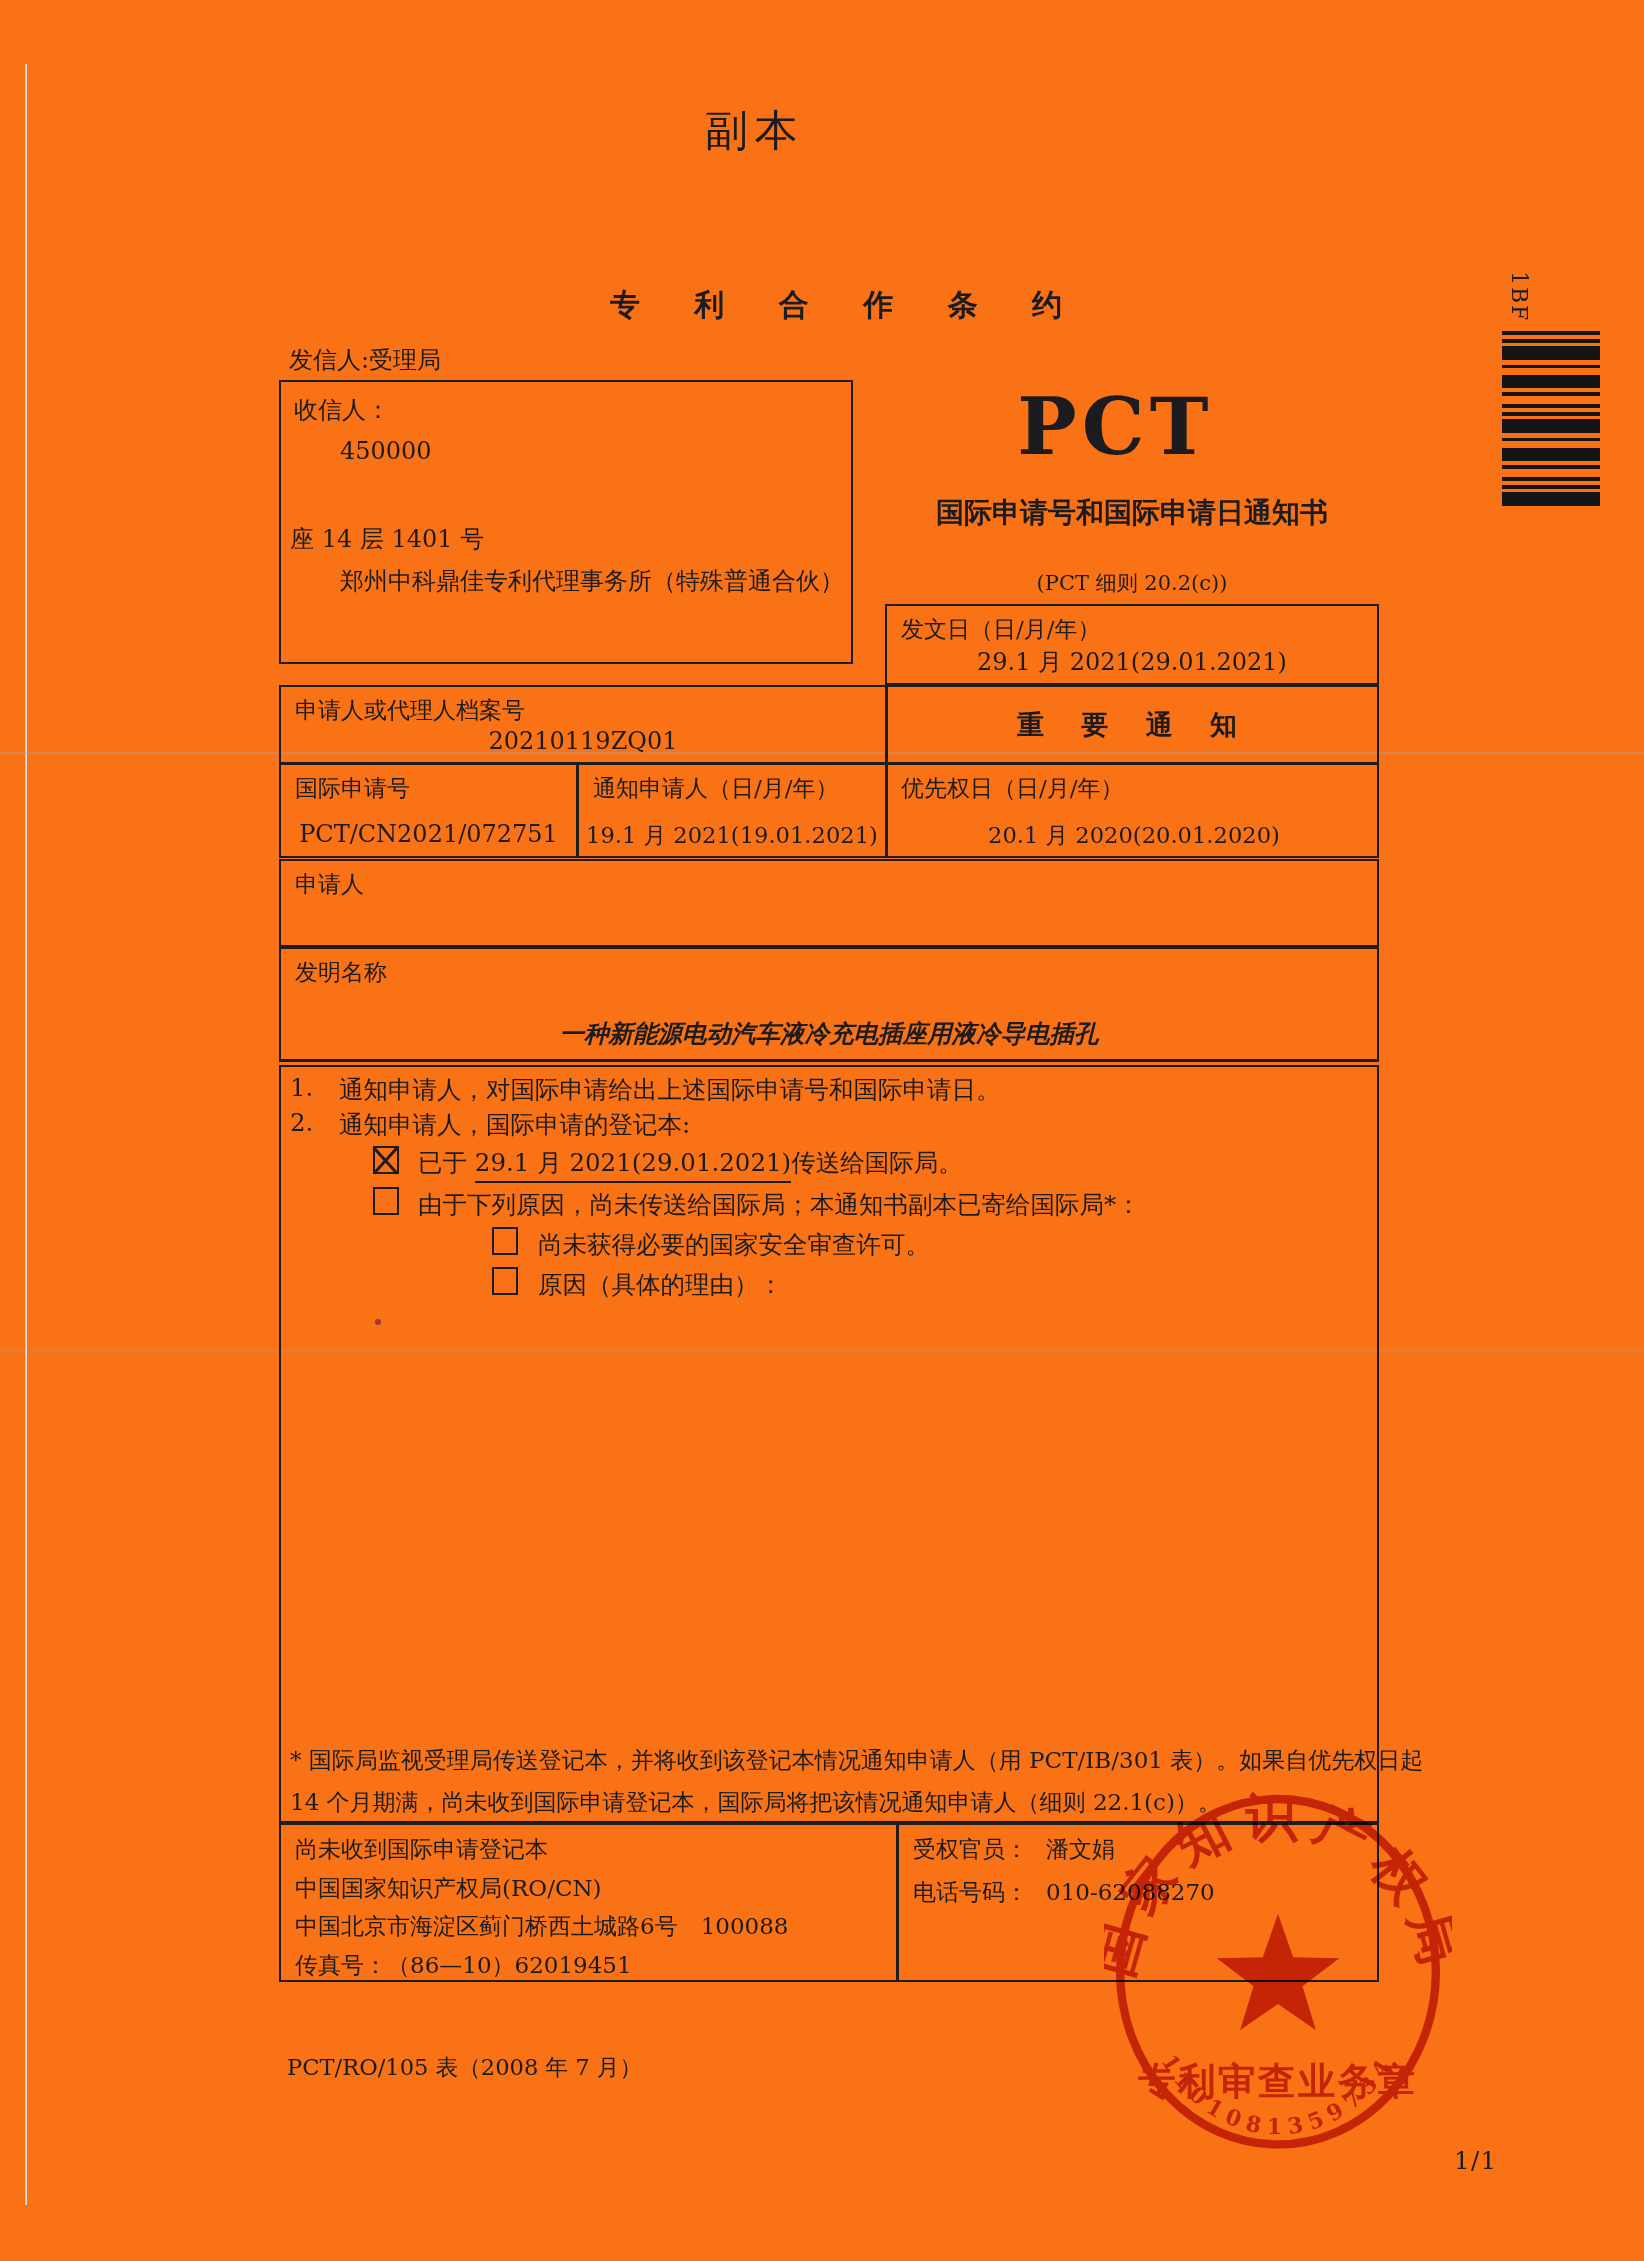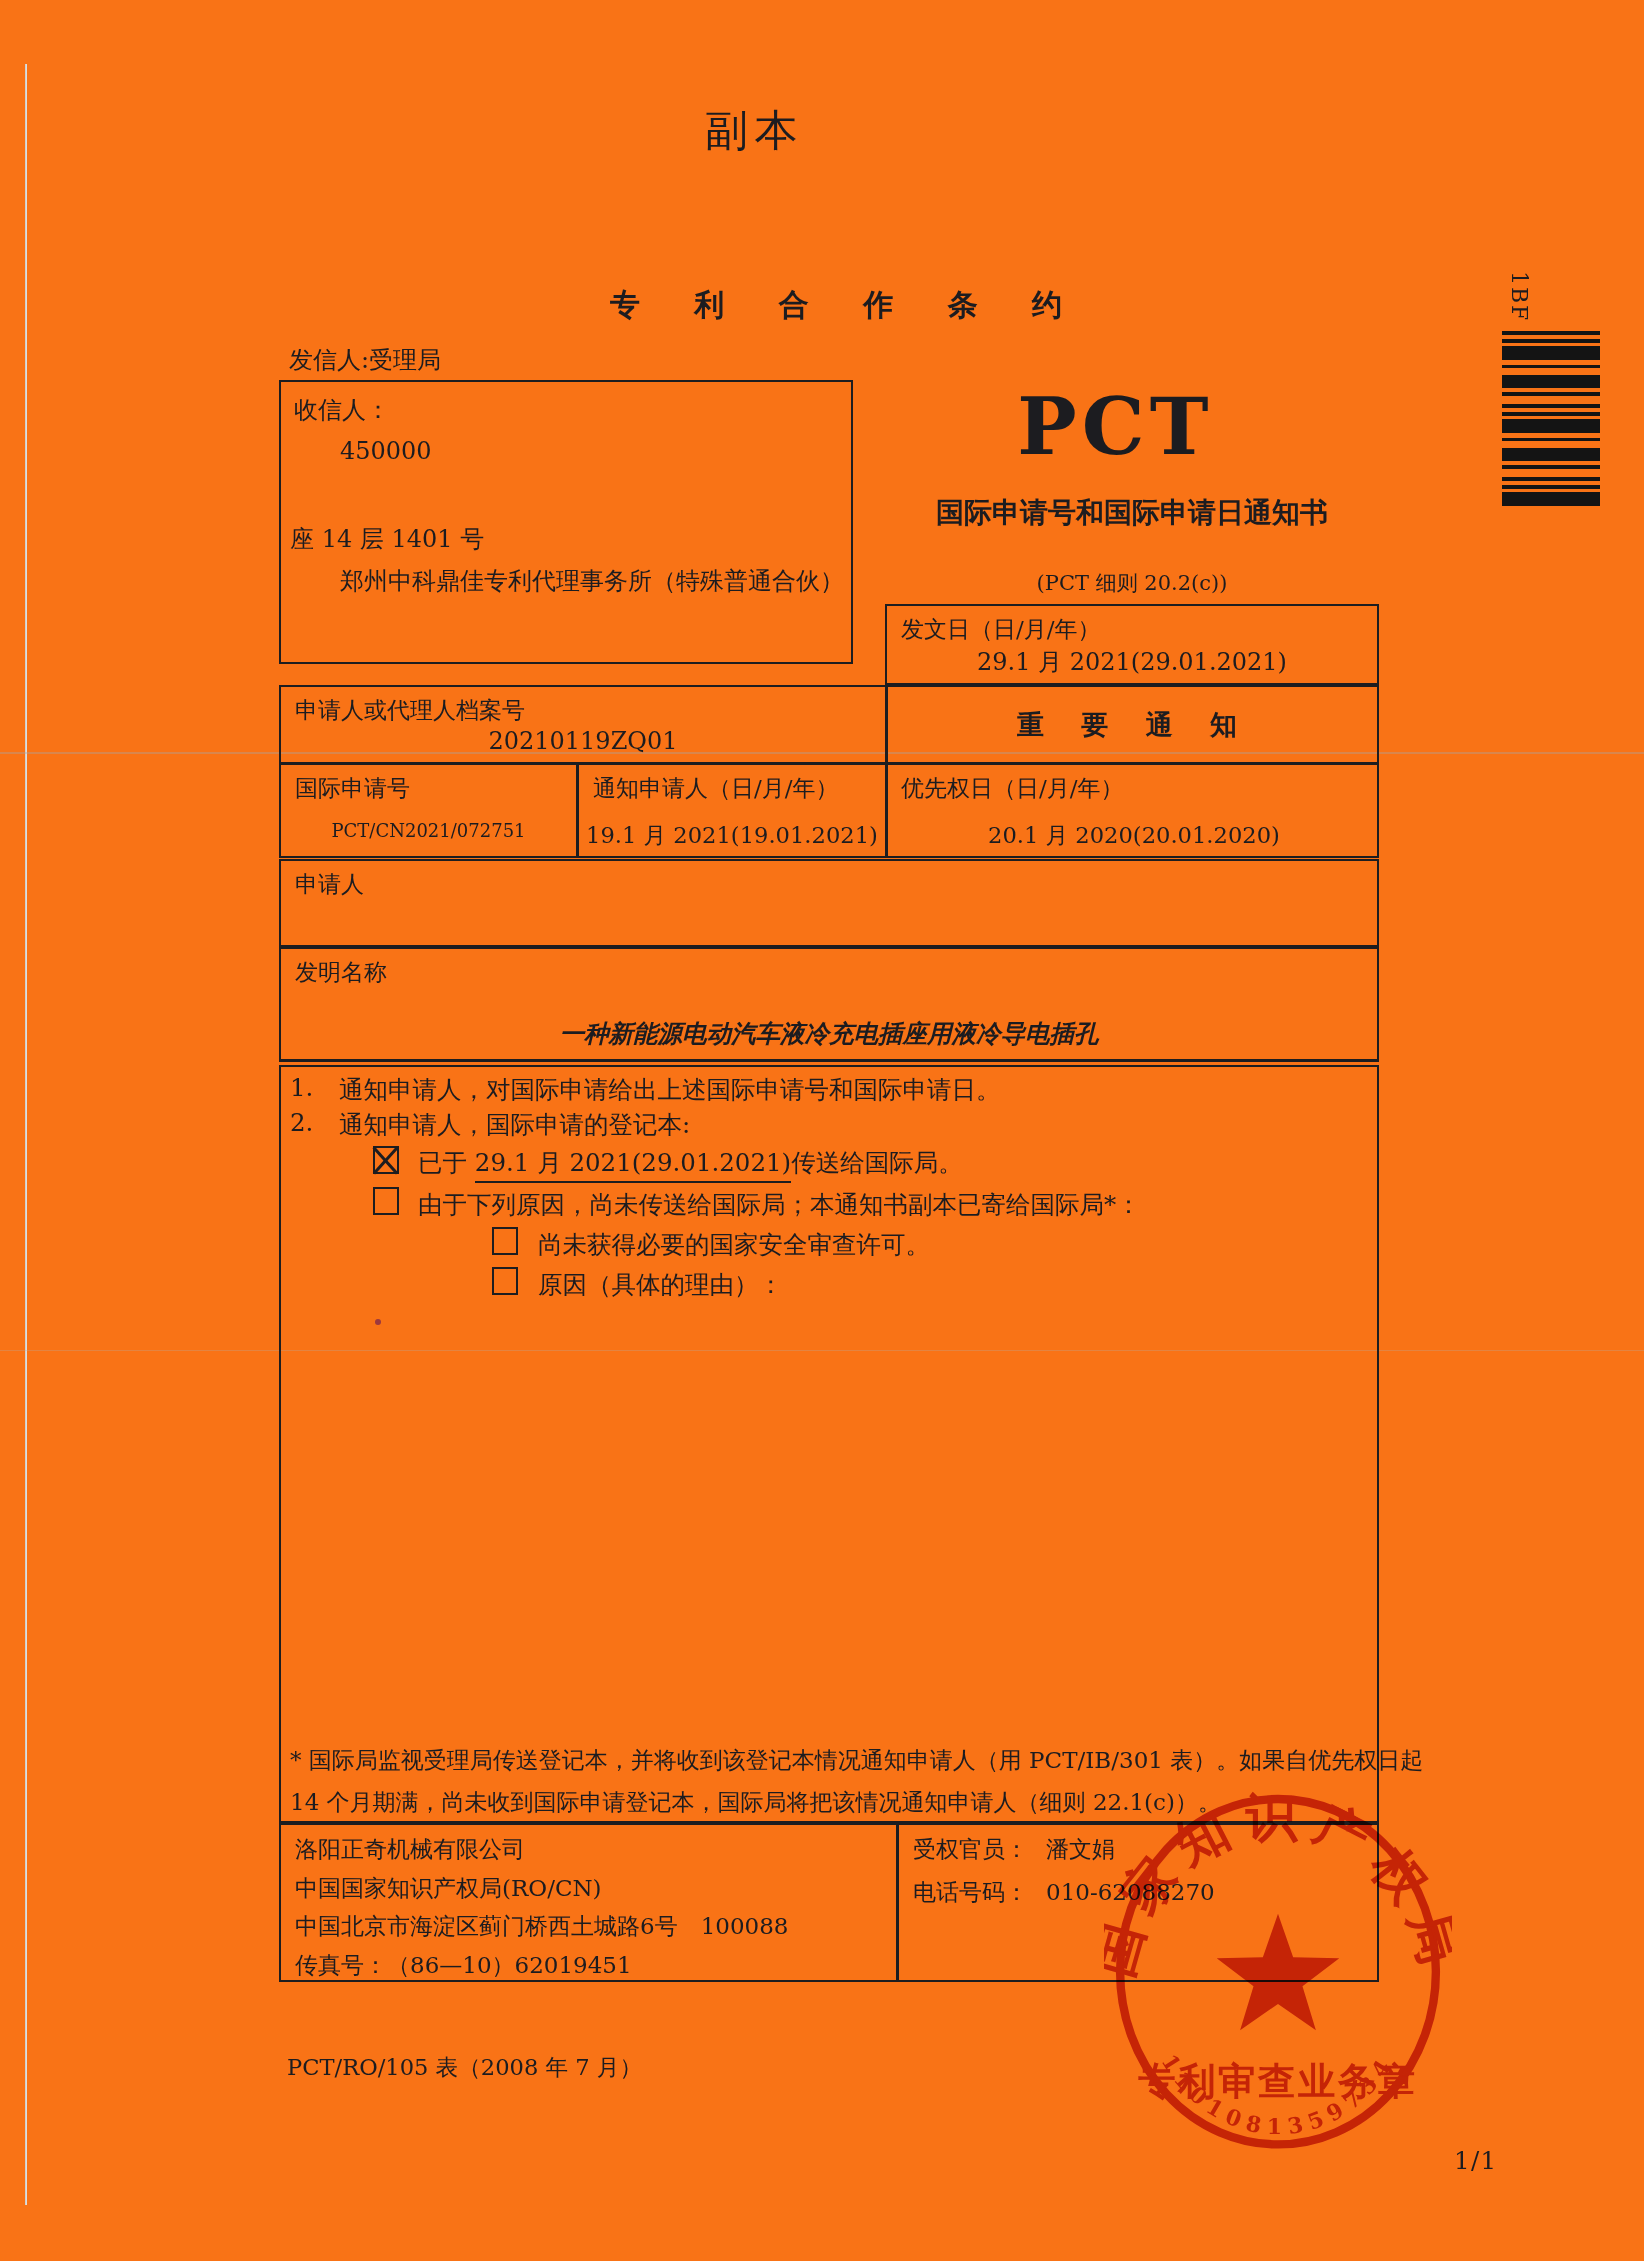--- a/index.html
+++ b/index.html
@@ -110,21 +110,21 @@
   <div class="abs box rowA">
     <div class="cell-label">申请人或代理人档案号</div>
     <div class="cell-value" style="top:40px;width:604px;">20210119ZQ01</div>
     <div class="divider"></div>
     <div class="important">重 要 通 知</div>
   </div>
 
   <div class="abs box rowB">
     <div class="cellB" style="left:0;width:295px;">
       <div class="cell-label">国际申请号</div>
-      <div class="cell-value" style="top:55px;font-size:18px;">PCT/CN2021/072751</div>
+      <div class="cell-value" style="top:55px;font-size:24px;">PCT/CN2021/072751</div>
     </div>
     <div class="d1"></div>
     <div class="cellB" style="left:298px;width:306px;">
       <div class="cell-label">通知申请人（日/月/年）</div>
       <div class="cell-value" style="top:55px;font-size:22.6px;">19.1 月 2021(19.01.2021)</div>
     </div>
     <div class="d2"></div>
     <div class="cellB" style="left:606px;width:494px;">
       <div class="cell-label">优先权日（日/月/年）</div>
       <div class="cell-value" style="top:55px;font-size:22.6px;">20.1 月 2020(20.01.2020)</div>
@@ -156,21 +156,21 @@
     <div class="item" style="left:257px;top:161px;">尚未获得必要的国家安全审查许可。</div>
 
     <div class="chk" style="left:211px;top:200px;"></div>
     <div class="item" style="left:257px;top:201px;">原因（具体的理由）：</div>
 
     <div class="footnote" style="top:678px;">* 国际局监视受理局传送登记本，并将收到该登记本情况通知申请人（用 PCT/IB/301 表）。如果自优先权日起</div>
     <div class="footnote" style="top:720px;">14 个月期满，尚未收到国际申请登记本，国际局将把该情况通知申请人（细则 22.1(c)）。</div>
   </div>
 
   <div class="abs box footer-row">
-    <div class="f-line" style="left:14px;top:9px;">洛阳正奇机械有限公司</div>
+    <div class="f-line" style="left:14px;top:9px;">尚未收到国际申请登记本</div>
     <div class="f-line" style="left:14px;top:48px;">中国国家知识产权局(RO/CN)</div>
     <div class="f-line" style="left:14px;top:86px;">中国北京市海淀区蓟门桥西土城路6号　100088</div>
     <div class="f-line" style="left:14px;top:125px;">传真号：（86—10）62019451</div>
     <div class="divider"></div>
     <div class="f-line" style="left:632px;top:9px;"><span>受权官员：</span><span style="padding-left:18px;">潘文娟</span></div>
     <div class="f-line" style="left:632px;top:52px;"><span>电话号码：</span><span style="padding-left:18px;">010-62088270</span></div>
   </div>
 
   <div class="abs form-code">PCT/RO/105 表（2008 年 7 月）</div>
   <div class="abs page-num">1/1</div>

